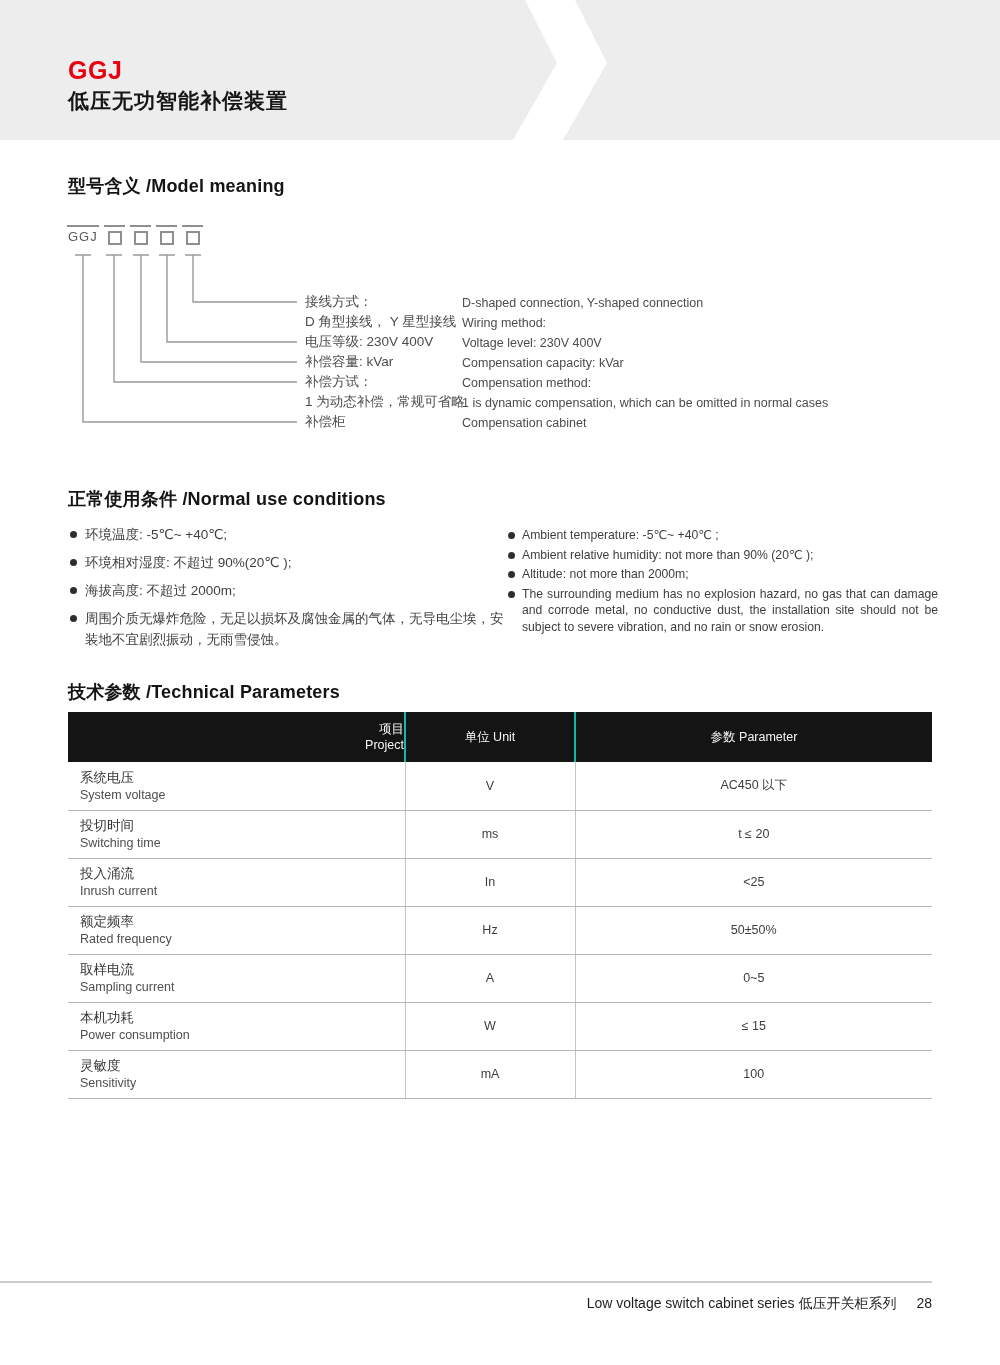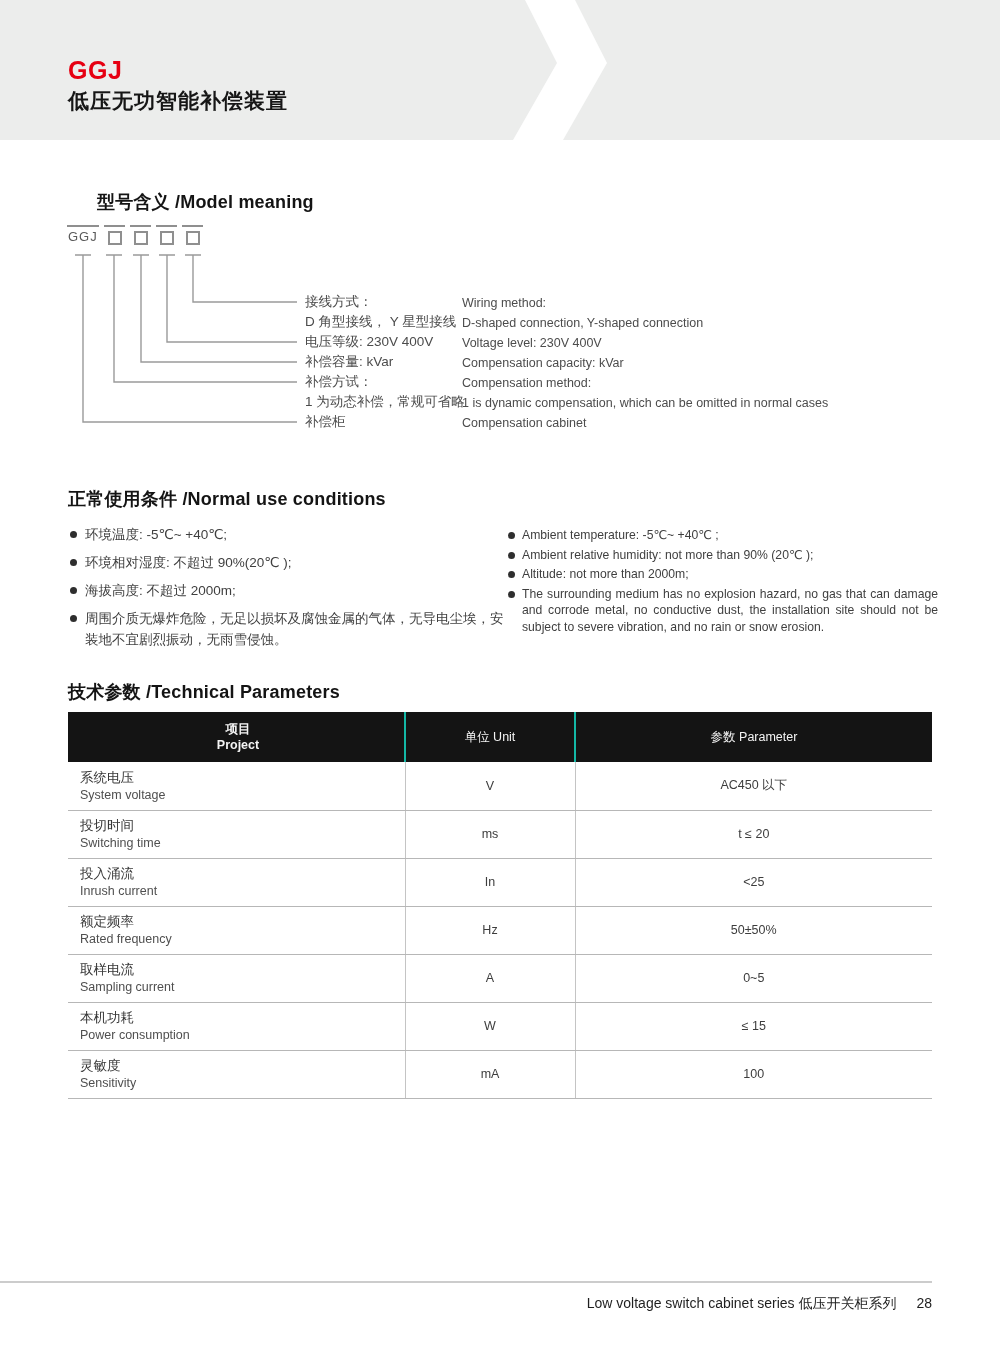--- a/index.html
+++ b/index.html
@@ -33,21 +33,21 @@
     font-size: 21px; font-weight: 700; color: #161616;
     letter-spacing: 1px; line-height: 28px; margin-top: 2px;
   }
 
   
   .section-heading {
     position: absolute; left: 68px;
     font-size: 18px; font-weight: 700; color: #141414;
     letter-spacing: 0.2px;
   }
-  .h-model { top: 190px; margin-left: 29px; }
+  .h-model { top: 174px; }
   .h-conditions { top: 487px; }
   .h-parameters { top: 680px; }
 
   
   .code-label {
     position: absolute; left: 68px; top: 229px;
     font-size: 13px; color: #5a5a5a; letter-spacing: 1px;
   }
   .code-overline { position: absolute; top: 225px; height: 2px; background: #8f8f8f; }
   .ov-ggj  { left: 67px;  width: 32px; }
@@ -92,21 +92,21 @@
     width: 864px;
     border-collapse: collapse; table-layout: fixed;
   }
   table.params col.c1 { width: 337px; }
   table.params col.c2 { width: 170px; }
   table.params col.c3 { width: 357px; }
   table.params th {
     background: #141414; color: #f4f4f4; font-weight: 400;
     height: 50px; font-size: 12.5px; vertical-align: middle;
   }
-  table.params th.cell-project { text-align: center; padding-left: 4px; line-height: 16px; font-weight: bold; }
+  table.params th.cell-project { text-align: right; padding-left: 4px; line-height: 16px; }
   table.params th.cell-mid { border-left: 2px solid #14b8a6; text-align: center; }
   table.params td { height: 48px; vertical-align: middle; border-bottom: 1px solid #b7b7b7; }
   table.params td.cell-project { text-align: left; padding-left: 12px; }
   table.params td.cell-mid { border-left: 1px solid #c4c4c4; text-align: center; font-size: 12.5px; color: #3d3d3d; }
   .p-cn { font-size: 13.5px; color: #383838; line-height: 18px; }
   .p-en { font-size: 12.5px; color: #4f4f4f; line-height: 16px; }
 
   
   .footer-line {
     position: absolute; left: 0; top: 1281px;
@@ -160,22 +160,22 @@
   <div class="diagram-col diagram-cn">
     <div>接线方式：</div>
     <div>D 角型接线， Y 星型接线</div>
     <div>电压等级: 230V 400V</div>
     <div>补偿容量: kVar</div>
     <div>补偿方试：</div>
     <div>1 为动态补偿，常规可省略</div>
     <div>补偿柜</div>
   </div>
   <div class="diagram-col diagram-en">
+    <div>D-shaped connection, Y-shaped connection</div>
     <div>Wiring method:</div>
-    <div>D-shaped connection, Y-shaped connection</div>
     <div>Voltage level: 230V 400V</div>
     <div>Compensation capacity: kVar</div>
     <div>Compensation method:</div>
     <div>1 is dynamic compensation, which can be omitted in normal cases</div>
     <div>Compensation cabinet</div>
   </div>
 
   <div class="section-heading h-conditions">正常使用条件 /Normal use conditions</div>
 
   <ul class="cond-list cond-cn">

